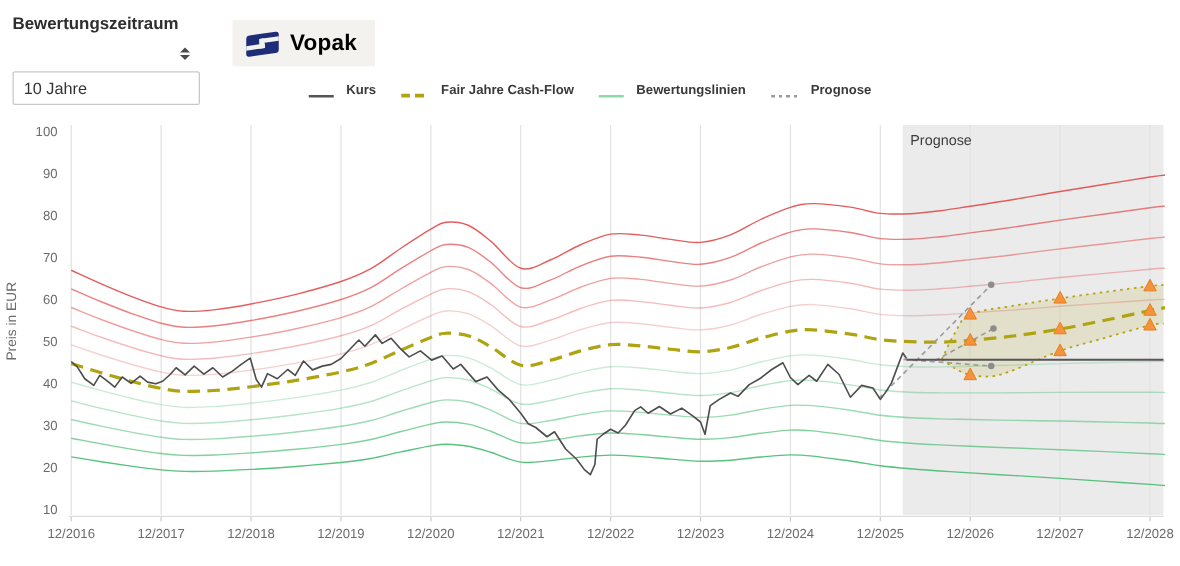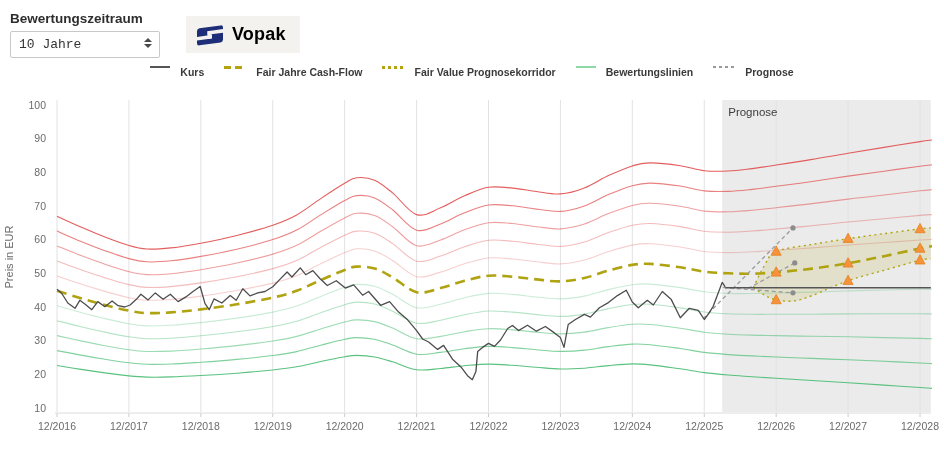--- a/index.html
+++ b/index.html
@@ -8,36 +8,36 @@
     font-family:"Liberation Sans","DejaVu Sans",sans-serif;background:#fff;
   }
   
   .period-label{
     position:absolute;left:10px;top:11px;font-size:13.5px;font-weight:bold;color:#2e2e2e;
   }
   .select-wrap{position:absolute;left:10px;top:31px;width:150px;height:27px;}
   .select-wrap select{
     -webkit-appearance:none;appearance:none;width:100%;height:100%;
     border:1px solid #c8c8c8;border-radius:2px;background:#fff;color:#333;
-    font-size:13px;padding:0 24px 0 8px;font-family:Liberation Mono, monospace;outline:none;
+    font-size:13px;padding:0 24px 0 8px;font-family:Liberation Sans, sans-serif;outline:none;margin-top:26px;
   }
   .select-arrows{position:absolute;right:8px;top:7px;pointer-events:none;}
   .select-arrows .up{width:0;height:0;border-left:4px solid transparent;border-right:4px solid transparent;border-bottom:4.5px solid #4a4a4a;margin-bottom:2px;}
   .select-arrows .down{width:0;height:0;border-left:4px solid transparent;border-right:4px solid transparent;border-top:4.5px solid #4a4a4a;}
   .logo{
     position:absolute;left:186px;top:16px;height:37px;display:flex;align-items:center;gap:7px;
     background:#f4f2ef;padding:0 14px 0 9px;
   }
   .logo-text{font-size:18px;font-weight:bold;color:#000000;letter-spacing:.2px;}
   
   .legend{
     position:absolute;left:0;right:0;top:66px;display:flex;justify-content:center;
     align-items:center;gap:20px;
   }
-  .legend-item{display:flex;align-items:flex-start;gap:10px;cursor:pointer;}
+  .legend-item{display:flex;align-items:flex-end;gap:10px;cursor:pointer;}
   .legend-item span.lbl{font-size:10.5px;font-weight:bold;color:#3a3a3a;}
   .m-kurs{width:20px;height:2px;background:#555;}
   .m-fv{width:22px;height:3px;background:repeating-linear-gradient(90deg,#b3a40f 0 7px,transparent 7px 11px);}
   .m-korridor{width:22px;height:3px;background:repeating-linear-gradient(90deg,#b3a40f 0 3px,transparent 3px 6px);}
   .m-bewertung{width:20px;height:2px;background:#8fd9a8;}
   .m-kursziel{width:22px;height:2px;background:repeating-linear-gradient(90deg,#999 0 3px,transparent 3px 6px);}
   
   #chart{position:absolute;left:0;top:0;}
   #chart text{font-family:"Liberation Sans","DejaVu Sans",sans-serif;}
 </style>
@@ -70,24 +70,20 @@
   </div>
 
   <div class="legend">
     <div class="legend-item">
       <span class="m-kurs"></span>
       <span class="lbl">Kurs</span>
     </div>
     <div class="legend-item">
       <span class="m-fv"></span>
       <span class="lbl">Fair Jahre Cash-Flow</span>
-    </div>
-    <div class="legend-item">
-      <span class="m-korridor"></span>
-      <span class="lbl">Fair Value Prognosekorridor</span>
     </div>
     <div class="legend-item">
       <span class="m-bewertung"></span>
       <span class="lbl">Bewertungslinien</span>
     </div>
     <div class="legend-item">
       <span class="m-kursziel"></span>
       <span class="lbl">Prognose</span>
     </div>
   </div>

